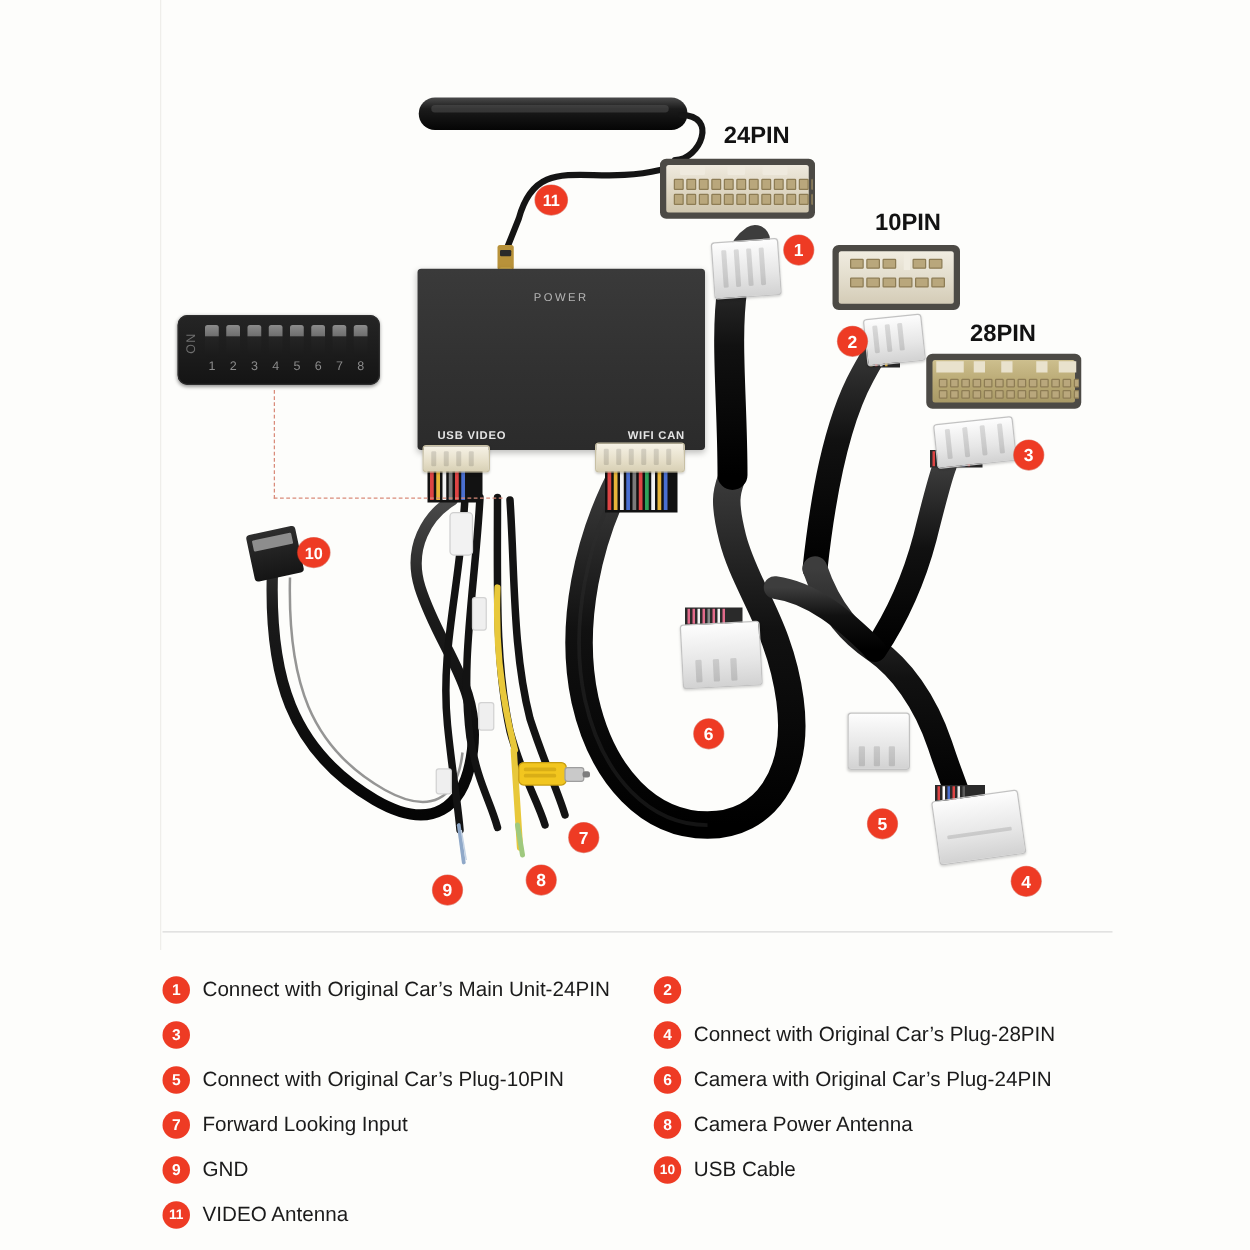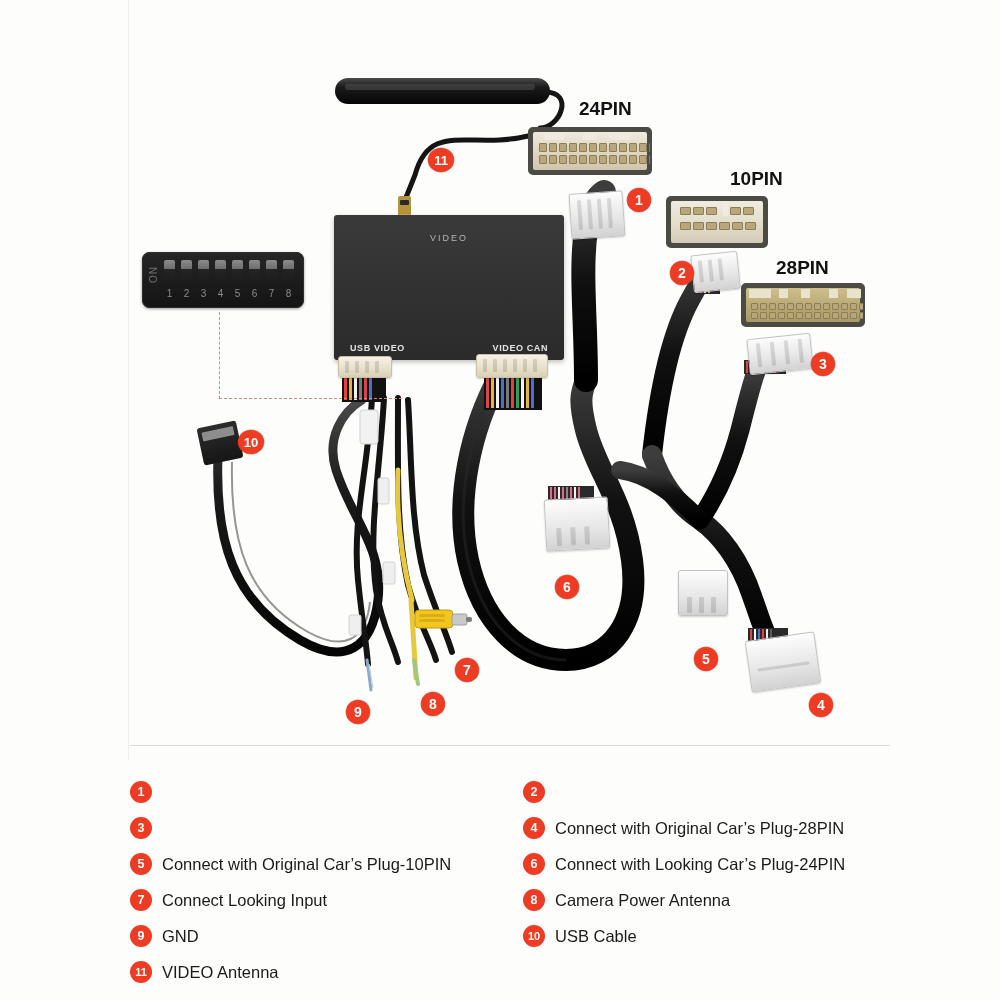--- a/index.html
+++ b/index.html
@@ -304,23 +304,23 @@
         <rect x="344" y="370" width="3" height="30" fill="#d44"></rect>
         <rect x="349" y="370" width="3" height="30" fill="#e8b53a"></rect>
         <rect x="354" y="370" width="3" height="30" fill="#f2f2f2"></rect>
         <rect x="359" y="370" width="3" height="30" fill="#7a7a7a"></rect>
         <rect x="364" y="370" width="3" height="30" fill="#d44"></rect>
         <rect x="369" y="370" width="3" height="30" fill="#4a6fd0"></rect>
       </g>
     </svg>
 
     <div class="module" style="left:334px;top:215px;width:230px;height:145px;">
-      <div class="m-top">VIDEO</div>
+      <div class="m-top">POWER</div>
       <div class="m-l">USB VIDEO</div>
-      <div class="m-r">VIDEO CAN</div>
+      <div class="m-r">WIFI CAN</div>
     </div>
 
     <div class="dip" style="left:142px;top:252px;width:162px;height:56px;">
       <div class="on">ON</div>
       <div class="sw" style="left:22px;"></div>
       <div class="sw" style="left:39px;"></div>
       <div class="sw" style="left:56px;"></div>
       <div class="sw" style="left:73px;"></div>
       <div class="sw" style="left:90px;"></div>
       <div class="sw" style="left:107px;"></div>
@@ -372,21 +372,21 @@
         <span class="pin" style="width:6px;height:7px;"></span>
           <span class="pin" style="width:6px;height:7px;"></span>
         <span class="pin" style="width:6px;height:7px;"></span>
           <span class="pin" style="width:6px;height:7px;"></span>
       </div>
       <div style="position:absolute;left:14px;top:4px;width:20px;height:7px;background:#efeade;border-radius:1px;"></div>
       <div style="position:absolute;left:52px;top:4px;width:14px;height:7px;background:#efeade;border-radius:1px;"></div>
       <div style="position:absolute;left:80px;top:4px;width:20px;height:7px;background:#efeade;border-radius:1px;"></div>
     </div>
 
-    <div class="pin-label" style="left:730px;top:168px;">10PIN</div>
+    <div class="pin-label" style="left:700px;top:168px;">10PIN</div>
     <div class="conn" style="left:666px;top:196px;width:102px;height:52px;background:#4c4a45;">
       <div class="inner" style="background:linear-gradient(180deg,#f0ece0,#e2dccb 55%,#d4ccb7);"></div>
       <div class="pinrow" style="left:12px;top:9px;">
         <span class="pin" style="width:9px;height:6px;"></span>
           <span class="pin" style="width:9px;height:6px;"></span>
         <span class="pin" style="width:9px;height:6px;"></span>
       </div>
       <div class="pinrow" style="left:62px;top:9px;">
         <span class="pin" style="width:9px;height:6px;"></span>
           <span class="pin" style="width:9px;height:6px;"></span>
@@ -505,45 +505,46 @@
     <div class="badge b-d" style="left:346px;top:700px;">9</div>
     <div class="badge b-w" style="left:238px;top:430px;">10</div>
     <div class="badge b-w" style="left:428px;top:148px;">11</div>
 
   </div>
 
   <div class="legend">
 
     <div class="lg-row" style="left:130px;top:23px;">
       <span class="lg-badge">1</span>
+      <span class="lg-text">Connect with Original Car’s Main Unit-24PIN</span>
     </div>
     <div class="lg-row" style="left:523px;top:23px;">
       <span class="lg-badge">2</span>
     </div>
 
     <div class="lg-row" style="left:130px;top:59px;">
       <span class="lg-badge">3</span>
     </div>
     <div class="lg-row" style="left:523px;top:59px;">
       <span class="lg-badge">4</span>
       <span class="lg-text">Connect with Original Car’s Plug-28PIN</span>
     </div>
 
     <div class="lg-row" style="left:130px;top:95px;">
       <span class="lg-badge">5</span>
       <span class="lg-text">Connect with Original Car’s Plug-10PIN</span>
     </div>
     <div class="lg-row" style="left:523px;top:95px;">
       <span class="lg-badge">6</span>
-      <span class="lg-text">Connect with Looking Car’s Plug-24PIN</span>
+      <span class="lg-text">Camera with Original Car’s Plug-24PIN</span>
     </div>
 
     <div class="lg-row" style="left:130px;top:131px;">
       <span class="lg-badge">7</span>
-      <span class="lg-text">Connect Looking Input</span>
+      <span class="lg-text">Forward Looking Input</span>
     </div>
     <div class="lg-row" style="left:523px;top:131px;">
       <span class="lg-badge">8</span>
       <span class="lg-text">Camera Power Antenna</span>
     </div>
 
     <div class="lg-row" style="left:130px;top:167px;">
       <span class="lg-badge">9</span>
       <span class="lg-text">GND</span>
     </div>

